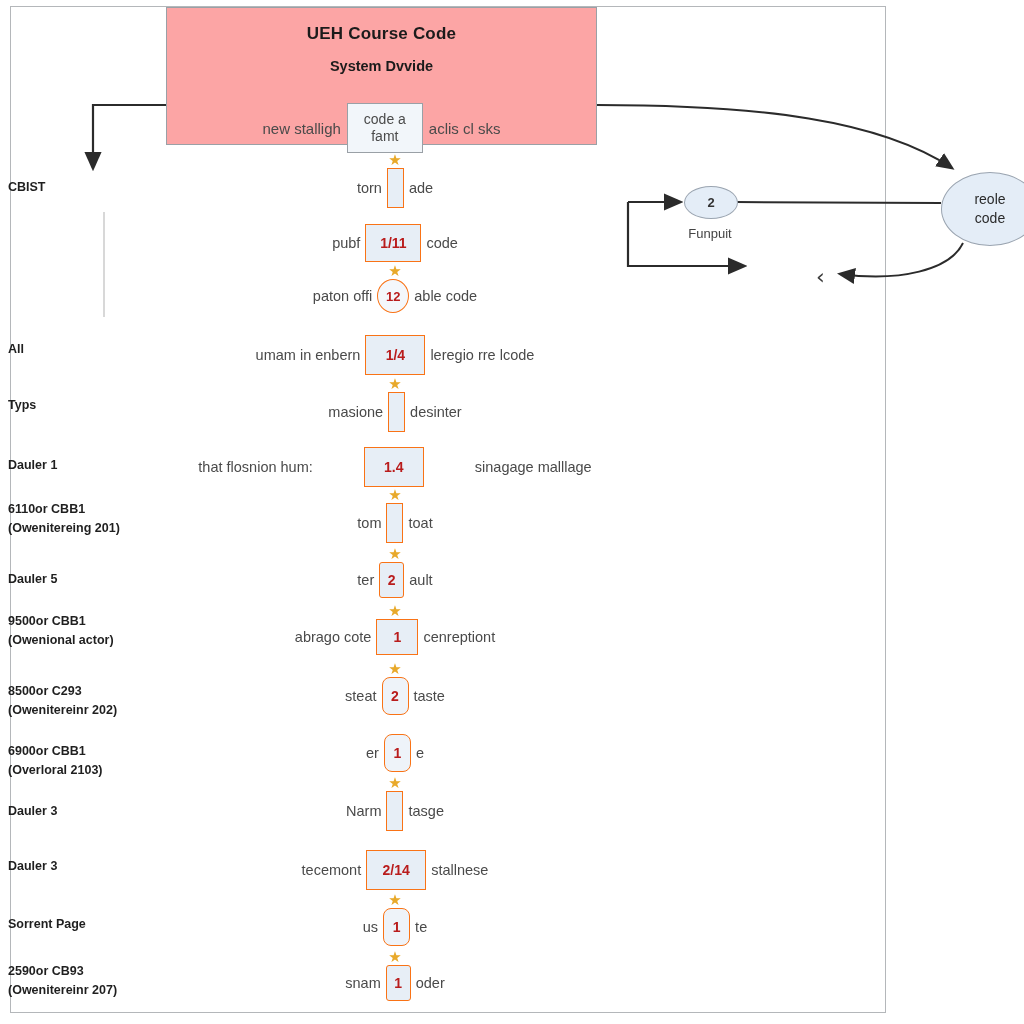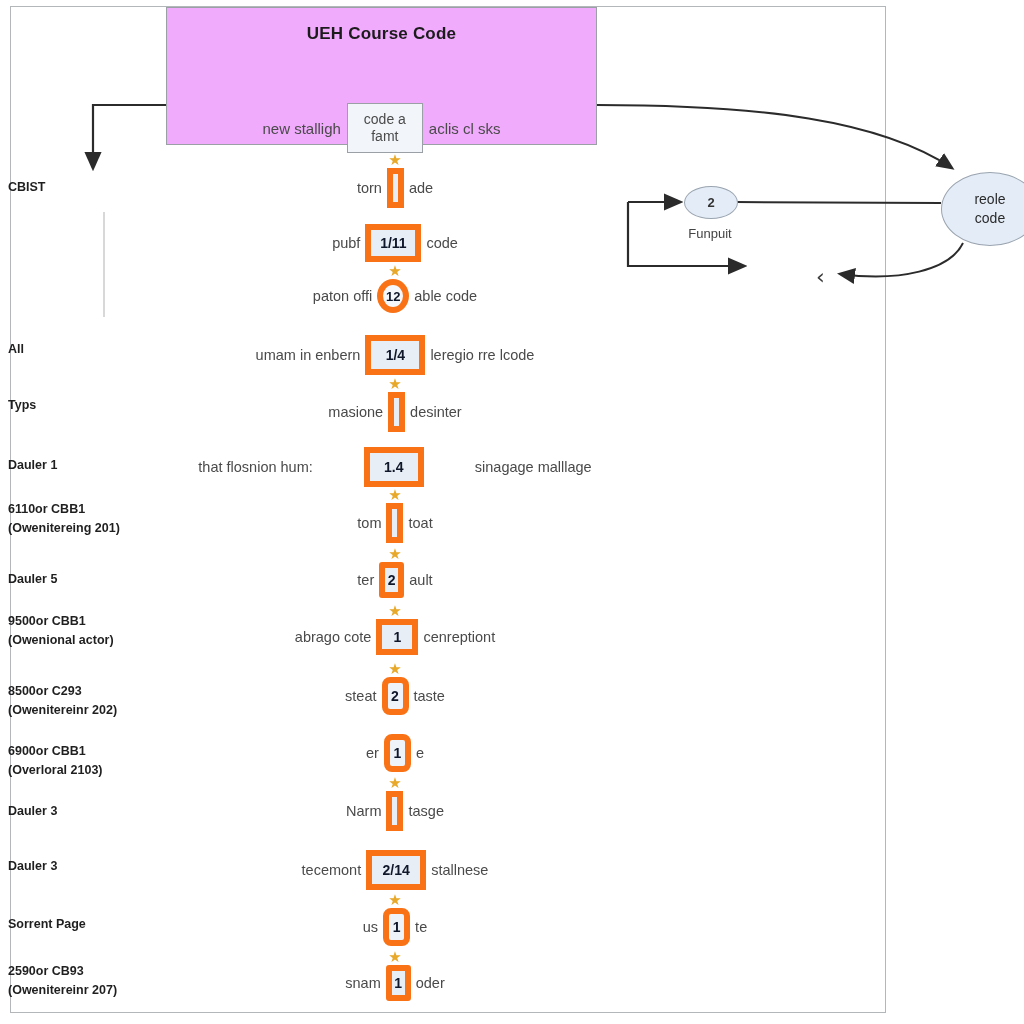--- a/index.html
+++ b/index.html
@@ -19,21 +19,21 @@
     border:1.5px solid #b4b7ba;
     background:#ffffff;
     box-sizing:border-box;
   }
 
   
   .header-box{
     position:absolute;
     left:166px;top:7px;
     width:431px;height:138px;
-    background:#f0abfc;
+    background:#fca5a5;
     border:1.5px solid #9aa0a6;
     box-sizing:border-box;
   }
   .header-title{
     position:absolute;left:0;top:16px;width:100%;
     text-align:center;
     font-size:17px;font-weight:bold;color:#1b1b1b;
     letter-spacing:.2px;
   }
   .header-sub{
@@ -90,22 +90,22 @@
   .star{
     position:absolute;
     top:-16px;
     font-size:15px;
     color:#e8a92a;
     line-height:1;
   }
   .badge{
     display:inline-flex;align-items:center;justify-content:center;
     background:#e7eef6;
-    border:6px solid #f97316;
-    color:#0f172a;
+    border:1px solid #f97316;
+    color:#b91c1c;
     font-weight:bold;
     font-size:14px;
     box-sizing:border-box;
   }
   .badge.wide{width:56px;height:38px;}
   .badge.xwide{width:60px;height:40px;}
   .badge.narrow{width:17px;height:40px;}
   .badge.sm{width:25px;height:36px;border-radius:3px;}
   .badge.md{width:42px;height:36px;}
   .badge.oval{
@@ -170,20 +170,21 @@
     <path d="M736,202 L941,203" stroke="#2b2b2b" stroke-width="2" fill="none"></path>
 
     <path d="M628,202 L680,202" stroke="#2b2b2b" stroke-width="2.2" fill="none" marker-end="url(#ah)"></path>
     <path d="M628,202 L628,266 L744,266" stroke="#2b2b2b" stroke-width="2.2" fill="none" marker-end="url(#ah)"></path>
 
     <path d="M963,243 C950,270 900,282 840,274" stroke="#2b2b2b" stroke-width="2" fill="none" marker-end="url(#ah)"></path>
   </svg>
 
   <div class="header-box">
     <div class="header-title">UEH Course Code</div>
+    <div class="header-sub">System Dvvide</div>
     <div class="header-line">
       <span class="txt">new stalligh</span>
       <span class="hbadge">
         <span>code a</span>
         <span>famt</span>
       </span>
       <span class="txt">aclis cl sks</span>
     </div>
   </div>
 

